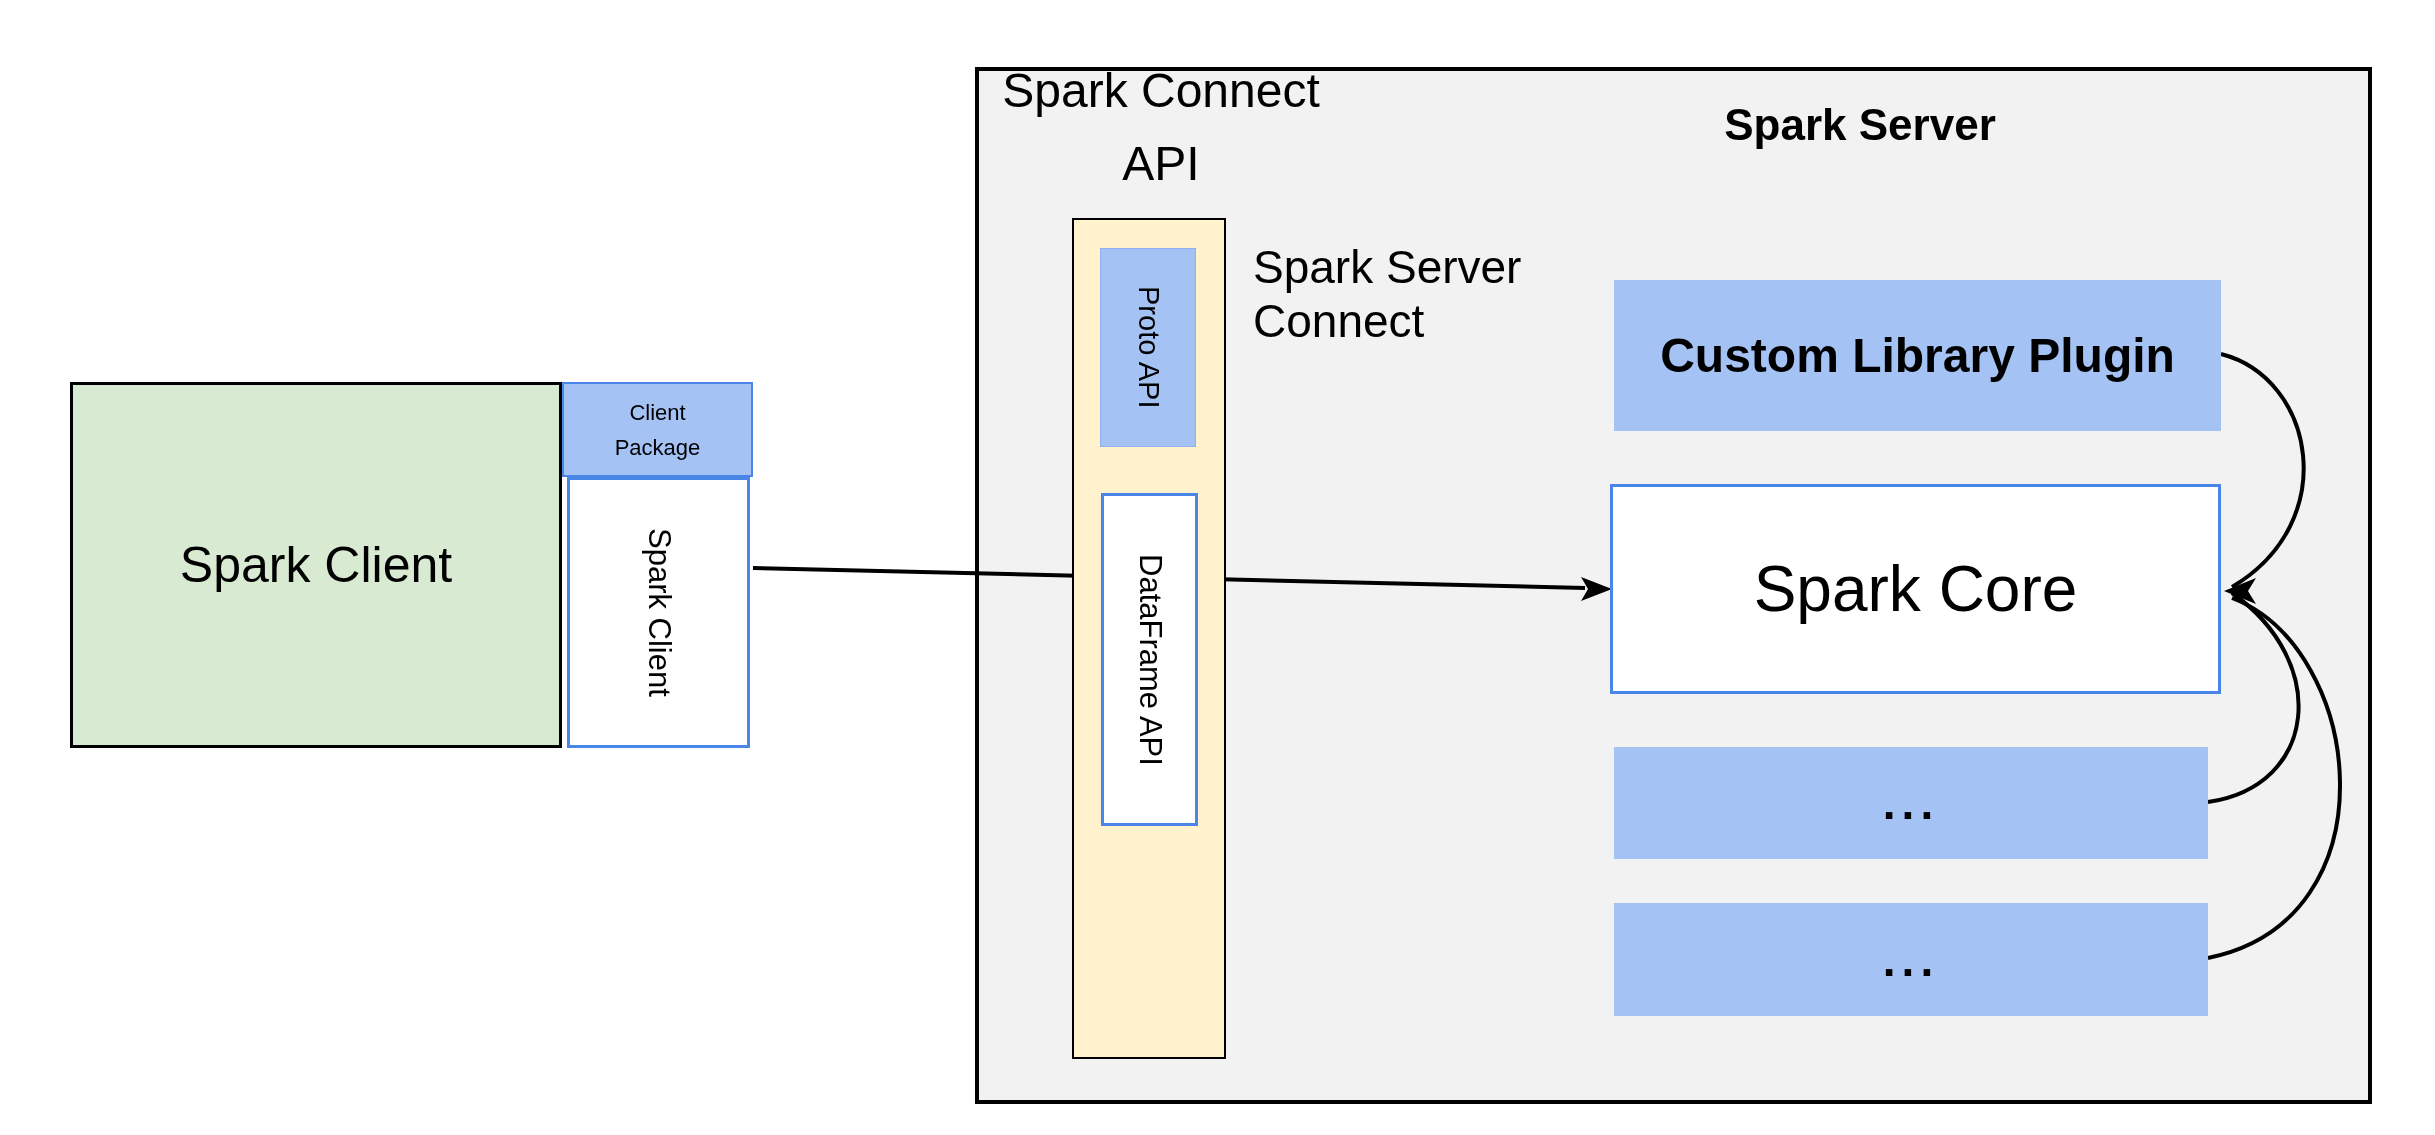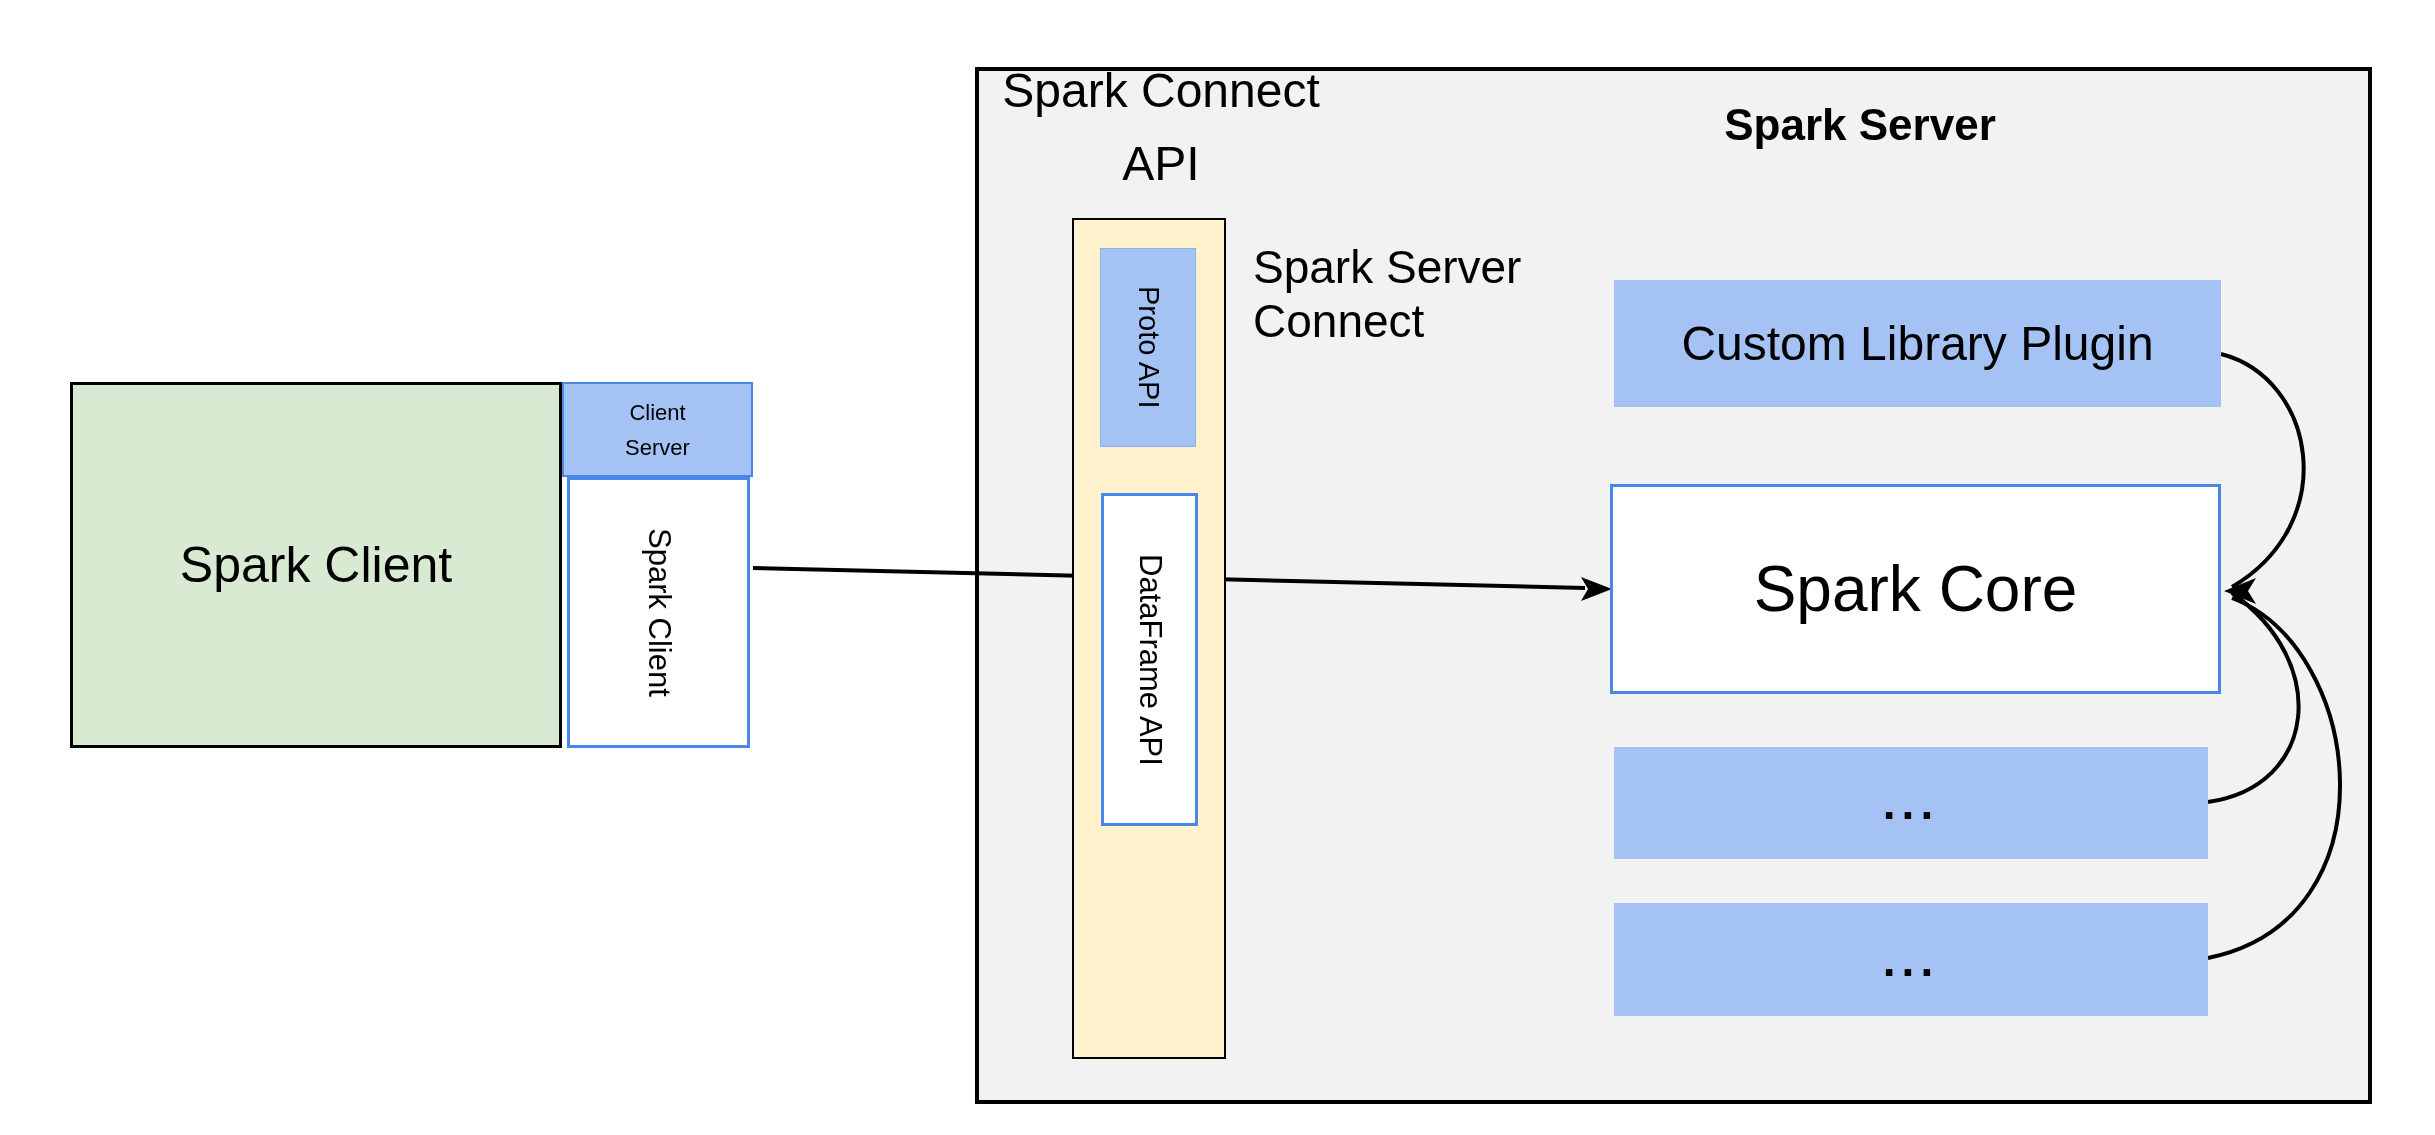--- a/index.html
+++ b/index.html
@@ -38,22 +38,22 @@
                 border:2px solid var(--line); z-index:2; }
   .proto-box  { left:1100px; top:248px; width:96px;  height:199px; background:var(--blue_fill);
                 border:1px solid #8fb0ef; z-index:3; font-size:29px; }
   .dframe-box { left:1101px; top:493px; width:97px;  height:333px; background:#fff;
                 border:3px solid var(--blue_border); z-index:3; font-size:31px; }
   .library-label { left:1253px; top:240px; width:330px; height:110px; z-index:2;
                    align-items:flex-start; justify-content:flex-start; text-align:left;
                    flex-direction:column; font-size:46px; line-height:54px; }
 
   
-  .plugin-box { left:1614px; top:280px; width:607px; height:127px; background:var(--blue_fill);
-                z-index:2; font-size:48px; }
+  .plugin-box { left:1614px; top:280px; width:607px; height:151px; background:var(--blue_fill);
+                z-index:2; font-size:48px;font-weight:bold; }
   .core-box   { left:1610px; top:484px; width:611px; height:210px; background:#fff;
                 border:3px solid var(--blue_border); z-index:2; font-size:64px; }
   .more-box-1 { left:1614px; top:747px; width:594px; height:112px; background:var(--blue_fill);
                 z-index:2; font-size:46px; font-weight:bold; letter-spacing:6px; }
   .more-box-2 { left:1614px; top:903px; width:594px; height:113px; background:var(--blue_fill);
                 z-index:2; font-size:46px; font-weight:bold; letter-spacing:6px; }
 
   .vtext { writing-mode:vertical-rl; text-orientation:mixed; white-space:nowrap; }
 
   
@@ -76,21 +76,21 @@
     <path class="edge" d="M 2208,958 C 2396,920 2364,648 2232,598"></path>
     <polygon class="edge-head" points="2224,591 2256,578 2248,591 2256,604"></polygon>
   </svg>
 
   <div class="node green-box">
     <span>Spark Client</span>
   </div>
 
   <div class="node client-pkg">
     <span>Client</span>
-    <span>Server</span>
+    <span>Package</span>
   </div>
 
   <div class="node spark-client">
     <span class="vtext">Spark Client</span>
   </div>
 
   <div class="node connect-title">
     <span>Spark Connect</span>
     <span>API</span>
   </div>

